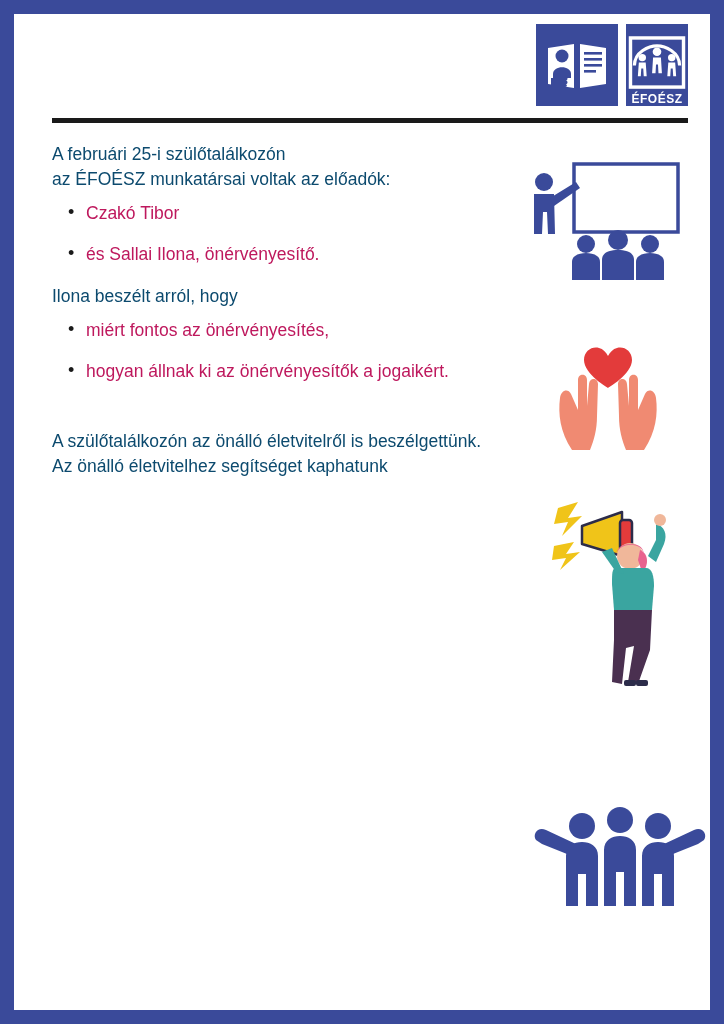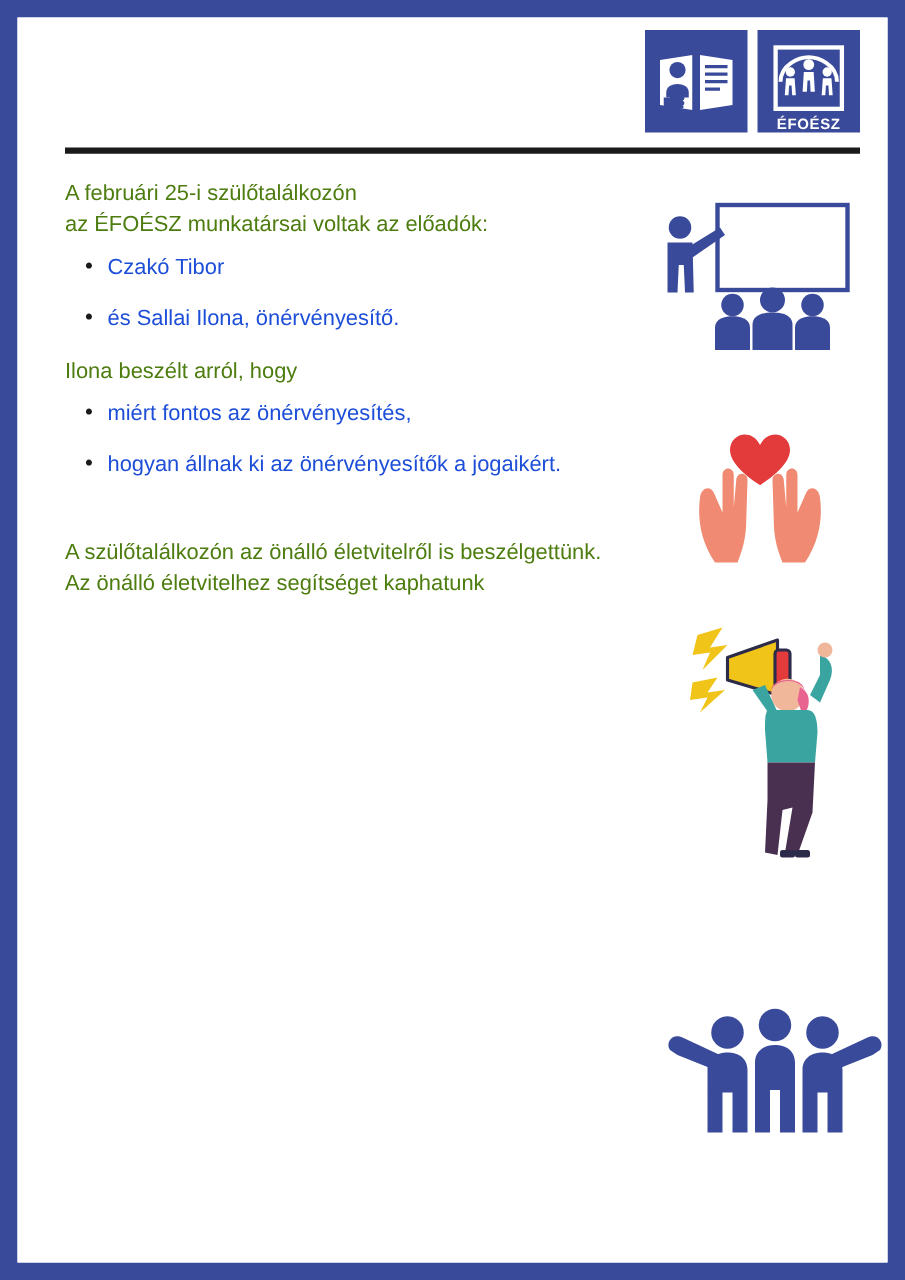--- a/index.html
+++ b/index.html
@@ -46,21 +46,21 @@
   }
   .logo-book {
     width: 82px;
     height: 82px;
     background: #3a4a9a;
     display: flex;
     align-items: center;
     justify-content: center;
   }
   .logo-efoesz {
-    width: 82px;
+    width: 62px;
     height: 82px;
     background: #3a4a9a;
     display: flex;
     flex-direction: column;
     align-items: center;
     justify-content: flex-start;
     padding-top: 12px;
     box-sizing: border-box;
   }
   .logo-efoesz .efo-text {
@@ -86,33 +86,33 @@
     left: 38px;
     right: 22px;
     bottom: 10px;
   }
   .col-text {
     width: 430px;
   }
   p.para {
     font-size: 17.5px;
     line-height: 25px;
-    color: #4d7c0f;
+    color: #0c4a6e;
     margin: 0;
     white-space: pre-line;
   }
   ul.bullets {
     margin: 10px 0 0 0;
     padding-left: 34px;
     list-style: none;
   }
   ul.bullets li {
     font-size: 17.5px;
     line-height: 23px;
-    color: #1d4ed8;
+    color: #be185d;
     margin-bottom: 18px;
     position: relative;
   }
   ul.bullets li::before {
     content: "•";
     position: absolute;
     left: -18px;
     top: -1px;
     font-size: 18px;
     color: #1a1a1a;

